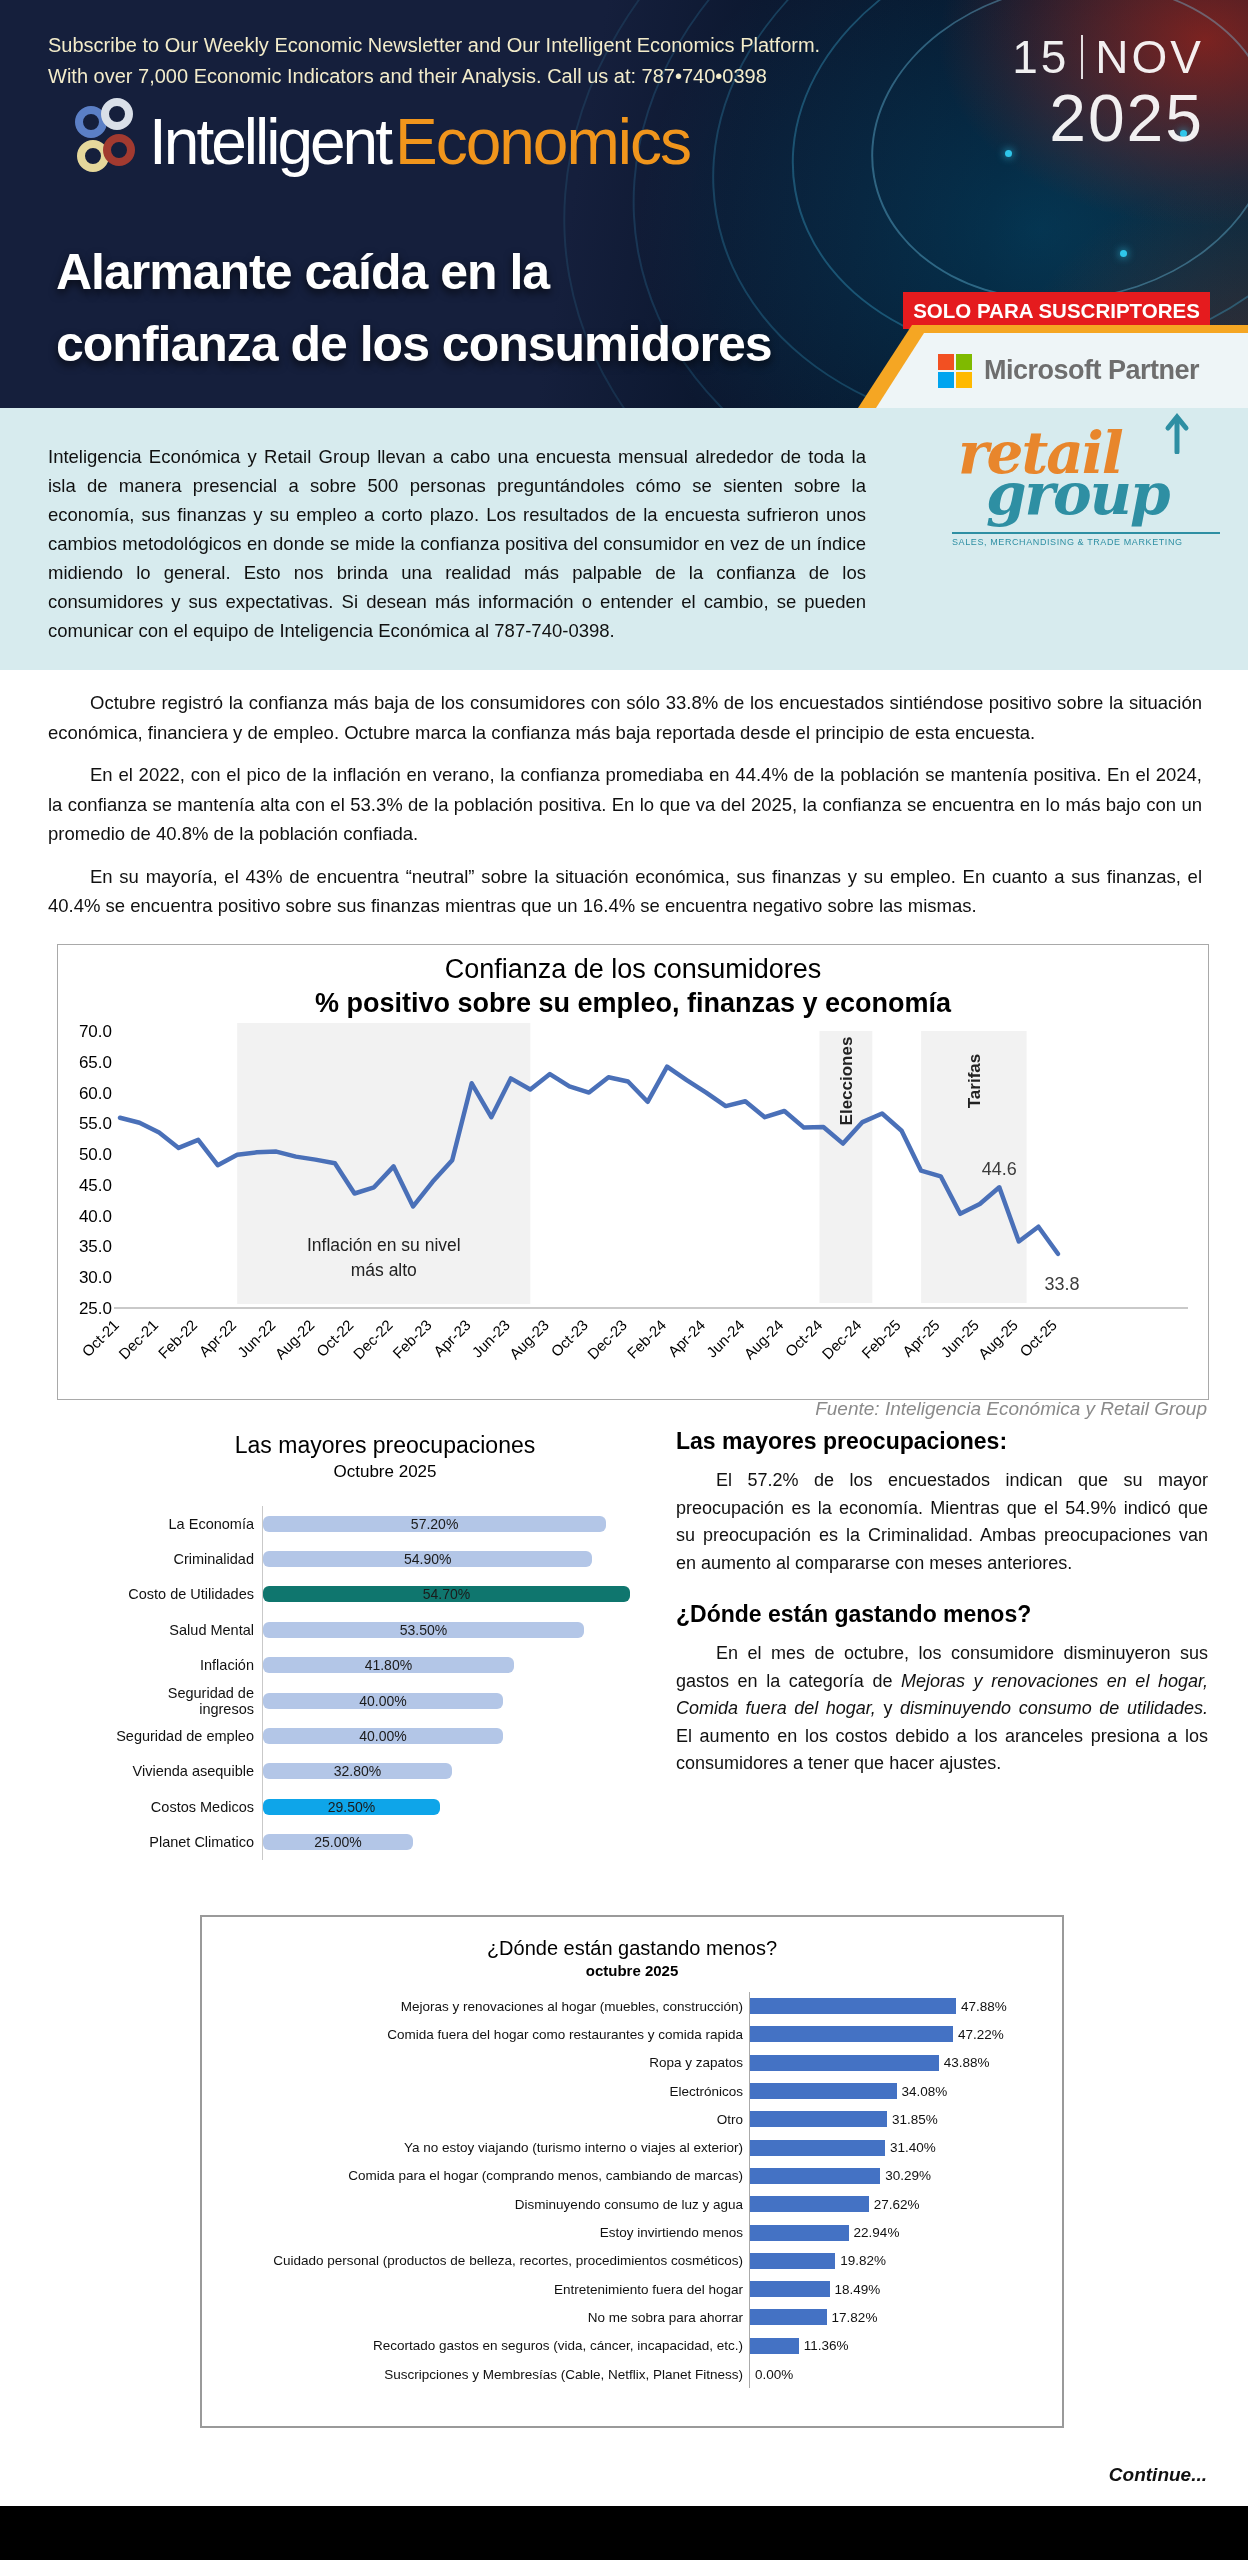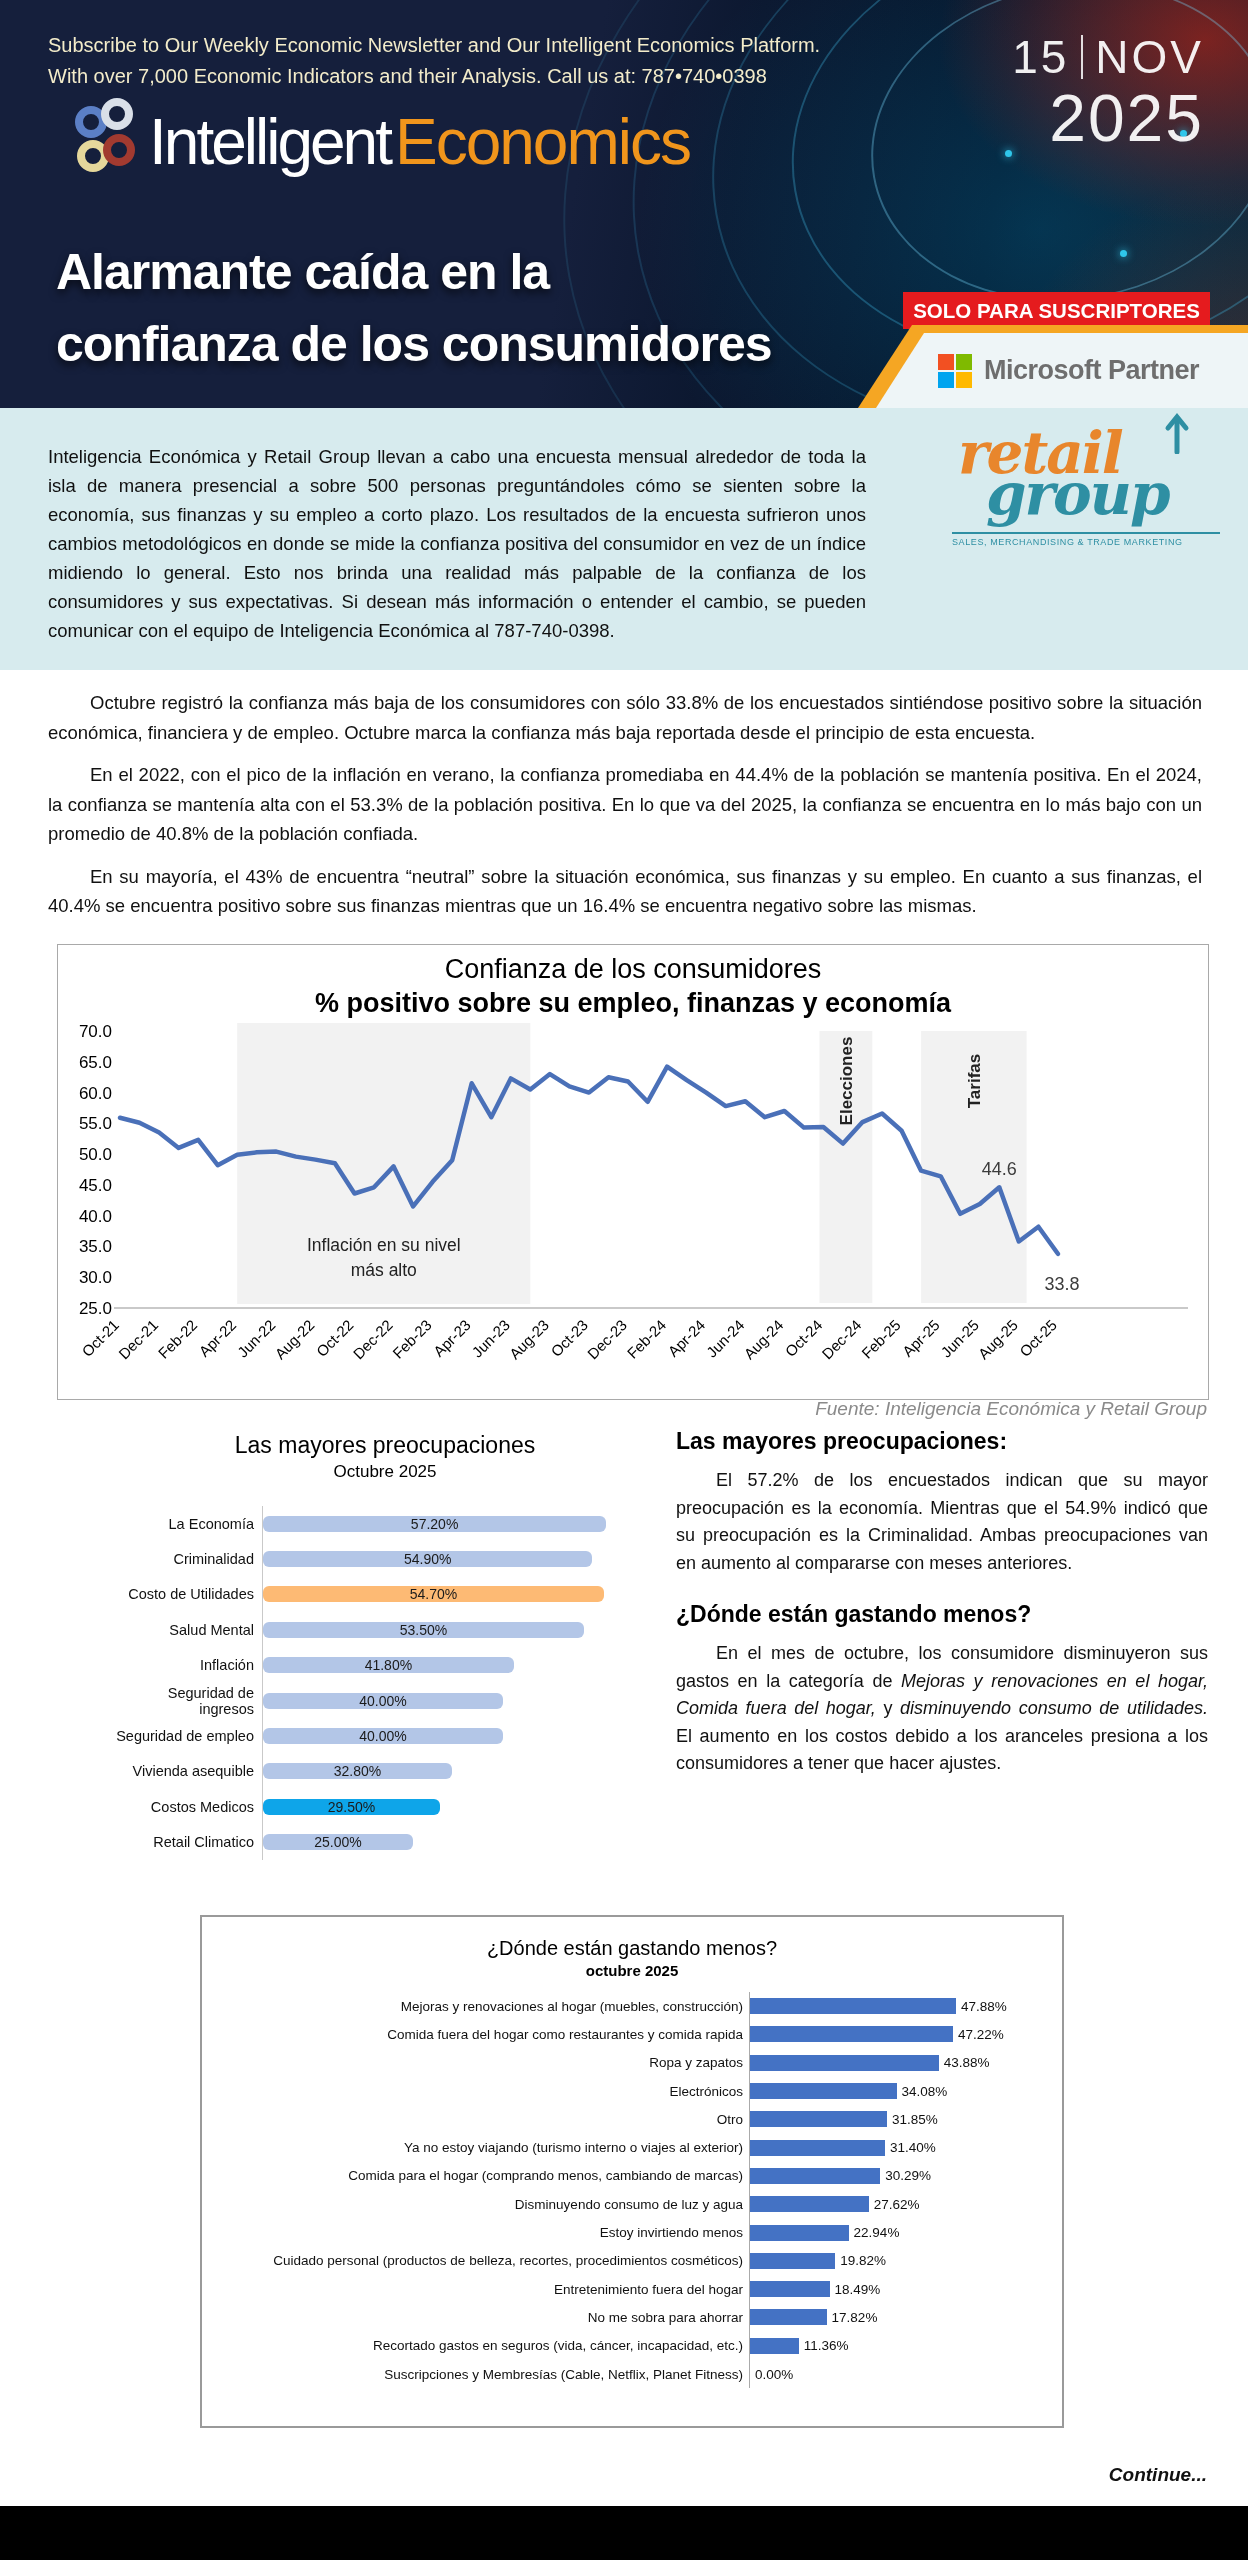--- a/index.html
+++ b/index.html
@@ -250,21 +250,21 @@
           <div class="b1-label">Criminalidad</div>
           <div class="b1-area">
             <div class="b1-bar" style="width: 329.4px; background: rgb(179, 198, 231);">
               <span class="b1-val">54.90%</span>
             </div>
           </div>
         </div>
         <div class="b1-row">
           <div class="b1-label">Costo de Utilidades</div>
           <div class="b1-area">
-            <div class="b1-bar" style="width: 341px; background: #fdba74;">
+            <div class="b1-bar" style="width: 367px; background: #0f766e;">
               <span class="b1-val">54.70%</span>
             </div>
           </div>
         </div>
         <div class="b1-row">
           <div class="b1-label">Salud Mental</div>
           <div class="b1-area">
             <div class="b1-bar" style="width: 321px; background: rgb(179, 198, 231);">
               <span class="b1-val">53.50%</span>
             </div>
@@ -304,21 +304,21 @@
         </div>
         <div class="b1-row">
           <div class="b1-label">Costos Medicos</div>
           <div class="b1-area">
             <div class="b1-bar" style="width: 177px; background: #0ea5e9;">
               <span class="b1-val">29.50%</span>
             </div>
           </div>
         </div>
         <div class="b1-row">
-          <div class="b1-label">Retail Climatico</div>
+          <div class="b1-label">Planet Climatico</div>
           <div class="b1-area">
             <div class="b1-bar" style="width: 150px; background: rgb(179, 198, 231);">
               <span class="b1-val">25.00%</span>
             </div>
           </div>
         </div>
       </div>
   </section>
 
   <section class="rcol">

